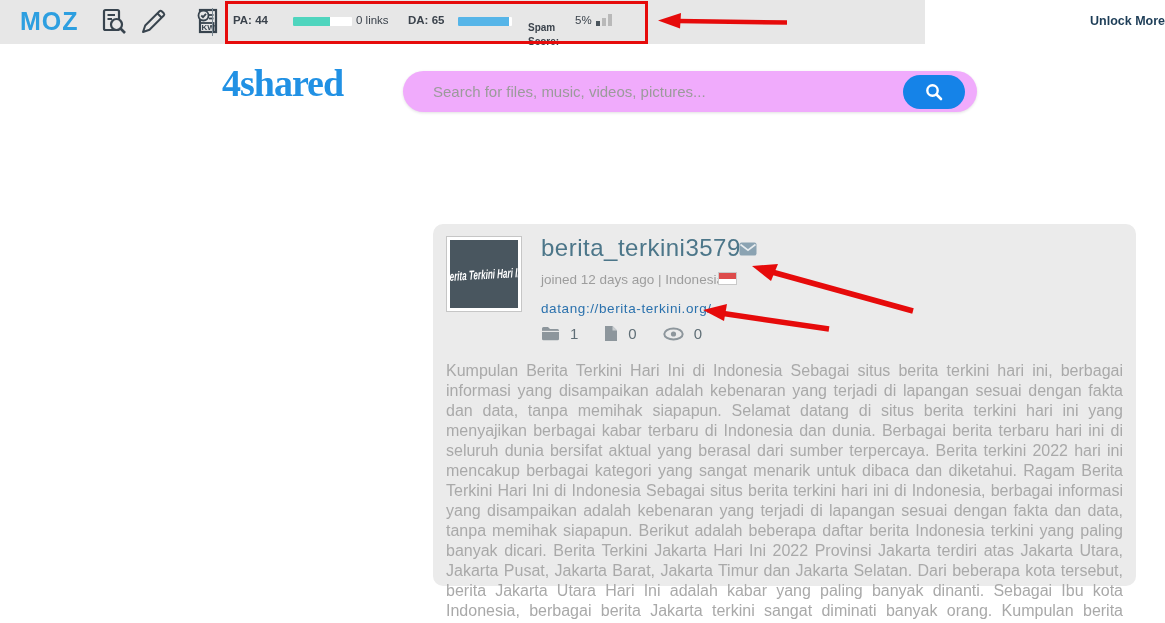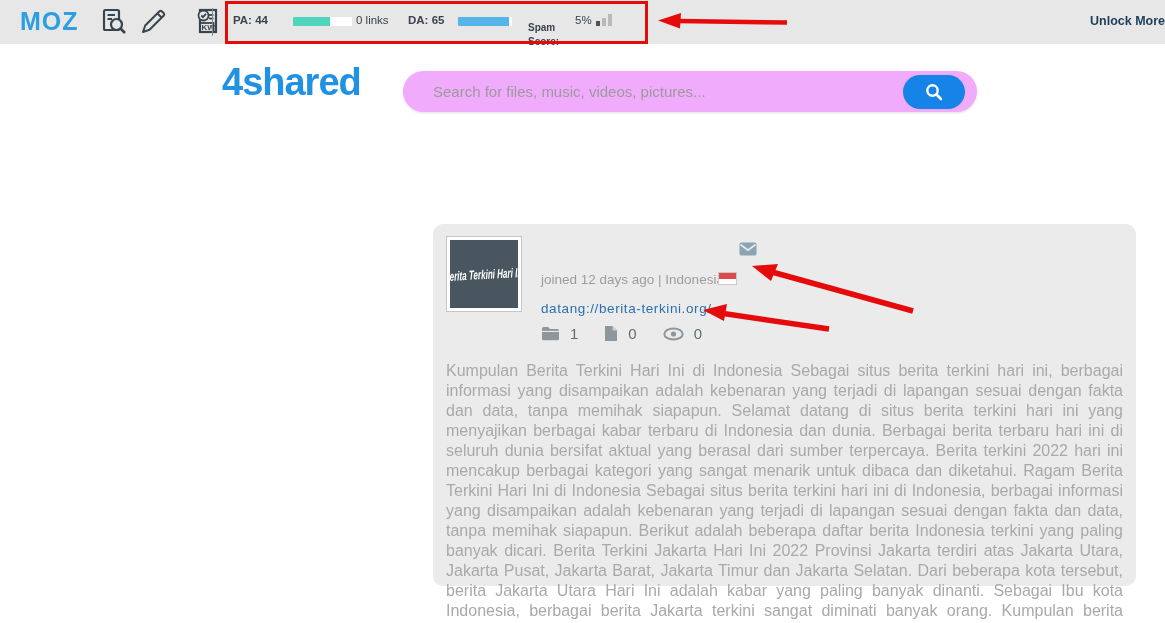--- a/index.html
+++ b/index.html
@@ -1,20 +1,20 @@
 <!DOCTYPE html>
 <html><head>
 <meta charset="utf-8">
 <style>
   * { margin:0; padding:0; box-sizing:border-box; }
   html,body { width:1165px; height:623px; overflow:hidden; background:#fff;
               font-family:"Liberation Sans", sans-serif; position:relative; }
 
   
-  .mozbar { position:absolute; left:0; top:0; width:1165px; height:44px; background:#e7e7e7; }
+  .mozbar { position:absolute; left:0; top:0; width:925px; height:44px; background:#e7e7e7; }
   .moz-logo { position:absolute; left:20px; top:7px; font-size:25px; font-weight:800;
               letter-spacing:1px; color:#2d9fe0; cursor:pointer; }
   .mb-icon { position:absolute; top:7px; width:30px; height:30px; cursor:pointer; }
   .mb-icon.analyze { left:98px; }
   .mb-icon.pencil  { left:138px; }
   .mb-icon.kw      { left:192px; }
   .mb-divider { position:absolute; left:212px; top:8px; width:1px; height:28px; background:#7c8a94; }
 
   .metric-label { position:absolute; top:14px; font-size:11.5px; font-weight:bold; color:#3b434c;text-align:center; }
   .metric-text  { position:absolute; top:14px; font-size:11.5px; color:#3b434c; }
@@ -33,21 +33,21 @@
   .spam-bars i:nth-child(2){ height:8px;  background:#b9b9b9; }
   .spam-bars i:nth-child(3){ height:12px; background:#b9b9b9; }
 
   .red-box { position:absolute; left:225px; top:1px; width:423px; height:43px;
              border:3px solid #e60b0b; pointer-events:none; z-index:40; }
   .unlock { position:absolute; left:1090px; top:14px; width:120px; font-size:12.5px;
             font-weight:bold; color:#1d3d57; white-space:nowrap; cursor:pointer; }
 
   
   .fs-logo { position:absolute; left:222px; top:61px; font-size:38px; letter-spacing:-1px;
-             color:#2191e4; cursor:pointer; }
+             color:#2191e4; cursor:pointer;font-family:Liberation Serif, serif; }
   .fs-logo .n4 { font-weight:800; }
   .fs-logo .sh { font-weight:600; }
   .search-bar { position:absolute; left:403px; top:71px; width:574px; height:41px;
                 background:#f0abfc; border-radius:21px; box-shadow:0 1px 3px rgba(0,0,0,0.12); }
   .search-input { position:absolute; left:30px; top:0; width:460px; height:41px; border:none;
                   background:transparent; outline:none; font-size:15px; color:#555;
                   font-family:"Liberation Sans", sans-serif; }
   .search-input::placeholder { color:#9b9b9b; }
   .search-btn { position:absolute; right:12px; top:4px; width:62px; height:34px;
                 border:none; border-radius:17px; background:#1583e8; cursor:pointer;
@@ -153,20 +153,21 @@
       <line x1="11.5" y1="11.5" x2="16" y2="16" stroke="#ffffff" stroke-width="2.6" stroke-linecap="round"></line>
     </svg>
   </button>
 </div>
 
 <div class="card">
   <div class="avatar">
     <span>Berita Terkini Hari Ini</span>
   </div>
 
+  <div class="username">berita_terkini3579</div>
 
   <div class="mail-icon">
     <svg width="18" height="14" viewBox="0 0 18 14">
       <rect x="0.5" y="0.5" width="17" height="13" rx="2" fill="#8ba3b2"></rect>
       <path d="M1.5 2.5 L9 8.2 L16.5 2.5" fill="none" stroke="#e7ecef" stroke-width="1.6"></path>
     </svg>
   </div>
 
   <div class="joined">joined 12 days ago | Indonesia</div>
   <div class="flag"></div>

